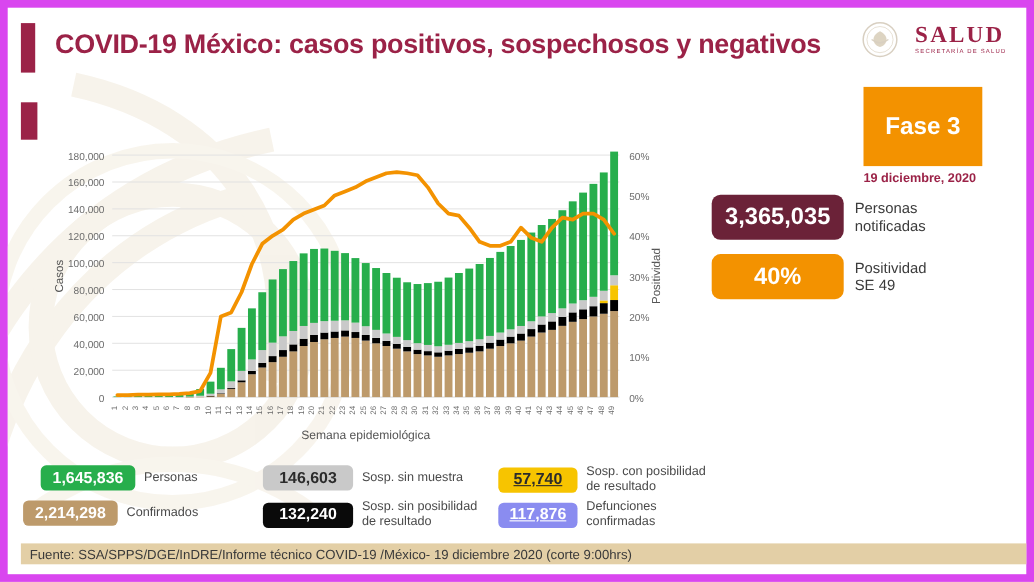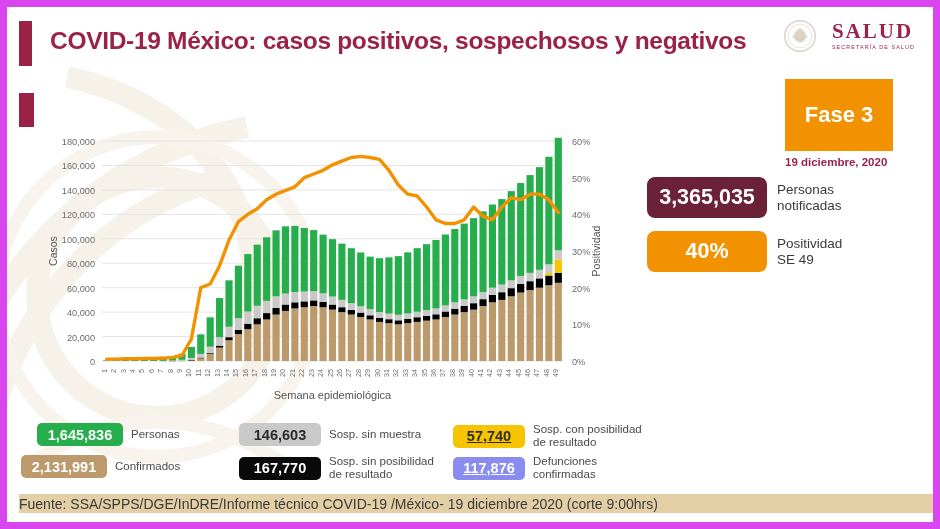--- a/index.html
+++ b/index.html
@@ -110,21 +110,21 @@
   .c-black{background:#0a0a0a;}
   .c-yellow{background:#F7C400;color:#2b2b2b !important;}
   .c-periwinkle{background:#8A8CF0;}
 
   
   .footer{
     position:absolute;left:12px;top:487px;width:915px;height:19px;
     background:#E3CFA6;display:flex;align-items:center;
   }
   .footer-text{
-    font-size:14px;color:#3a3a3a;padding-left:0;white-space:nowrap;
+    font-size:12px;color:#3a3a3a;padding-left:8px;white-space:nowrap;
   }
 </style>
 </head>
 <body>
 
 <div class="slide">
 
   <div class="watermark">
     <svg viewBox="0 0 520 470" xmlns="http://www.w3.org/2000/svg">
       <g fill="none" stroke="#EFE7D7" stroke-width="22">
@@ -445,35 +445,35 @@
   <div class="legend">
 
     <div class="lg-item" style="left:16px;top:2px;">
       <span class="lg-pill w1 c-green">1,645,836</span>
       <span class="lg-text">
         <span>Personas</span>
       </span>
     </div>
 
     <div class="lg-item" style="left:0px;top:34px;">
-      <span class="lg-pill w1 c-tan">2,131,991</span>
+      <span class="lg-pill w1 c-tan">2,214,298</span>
       <span class="lg-text">
         <span>Confirmados</span>
       </span>
     </div>
 
     <div class="lg-item" style="left:218px;top:2px;">
       <span class="lg-pill w2 c-gray">146,603</span>
       <span class="lg-text">
         <span>Sosp. sin muestra</span>
       </span>
     </div>
 
     <div class="lg-item" style="left:218px;top:34px;">
-      <span class="lg-pill w2 c-black">167,770</span>
+      <span class="lg-pill w2 c-black">132,240</span>
       <span class="lg-text">
         <span>Sosp. sin posibilidad</span><br>
         <span>de resultado</span>
       </span>
     </div>
 
     <div class="lg-item" style="left:432px;top:2px;">
       <span class="lg-pill w3 c-yellow">57,740</span>
       <span class="lg-text">
         <span>Sosp. con posibilidad</span><br>

